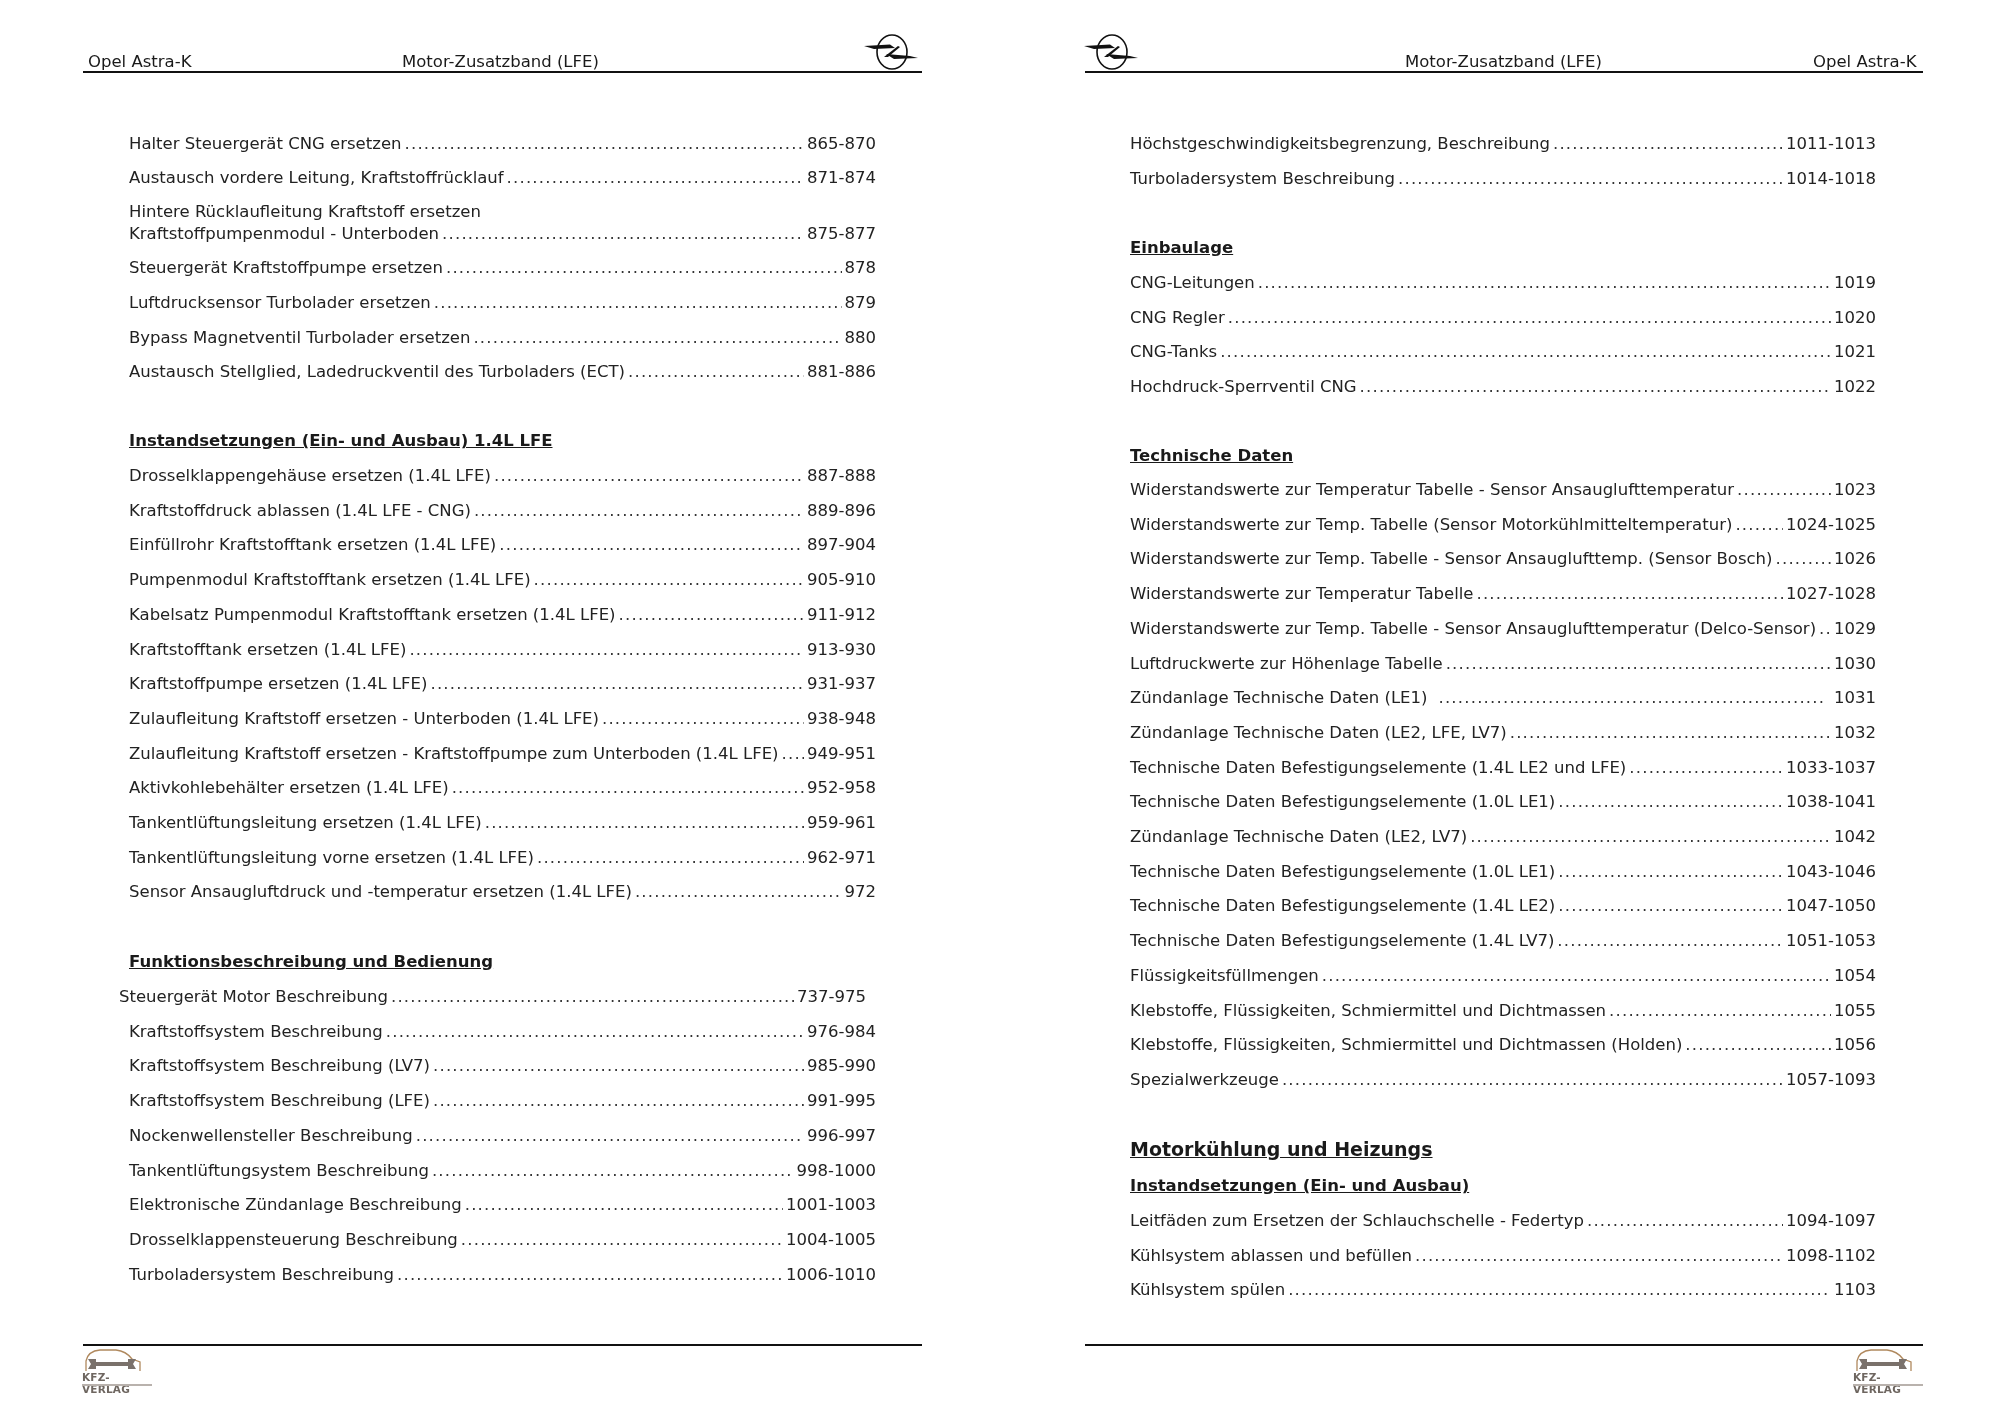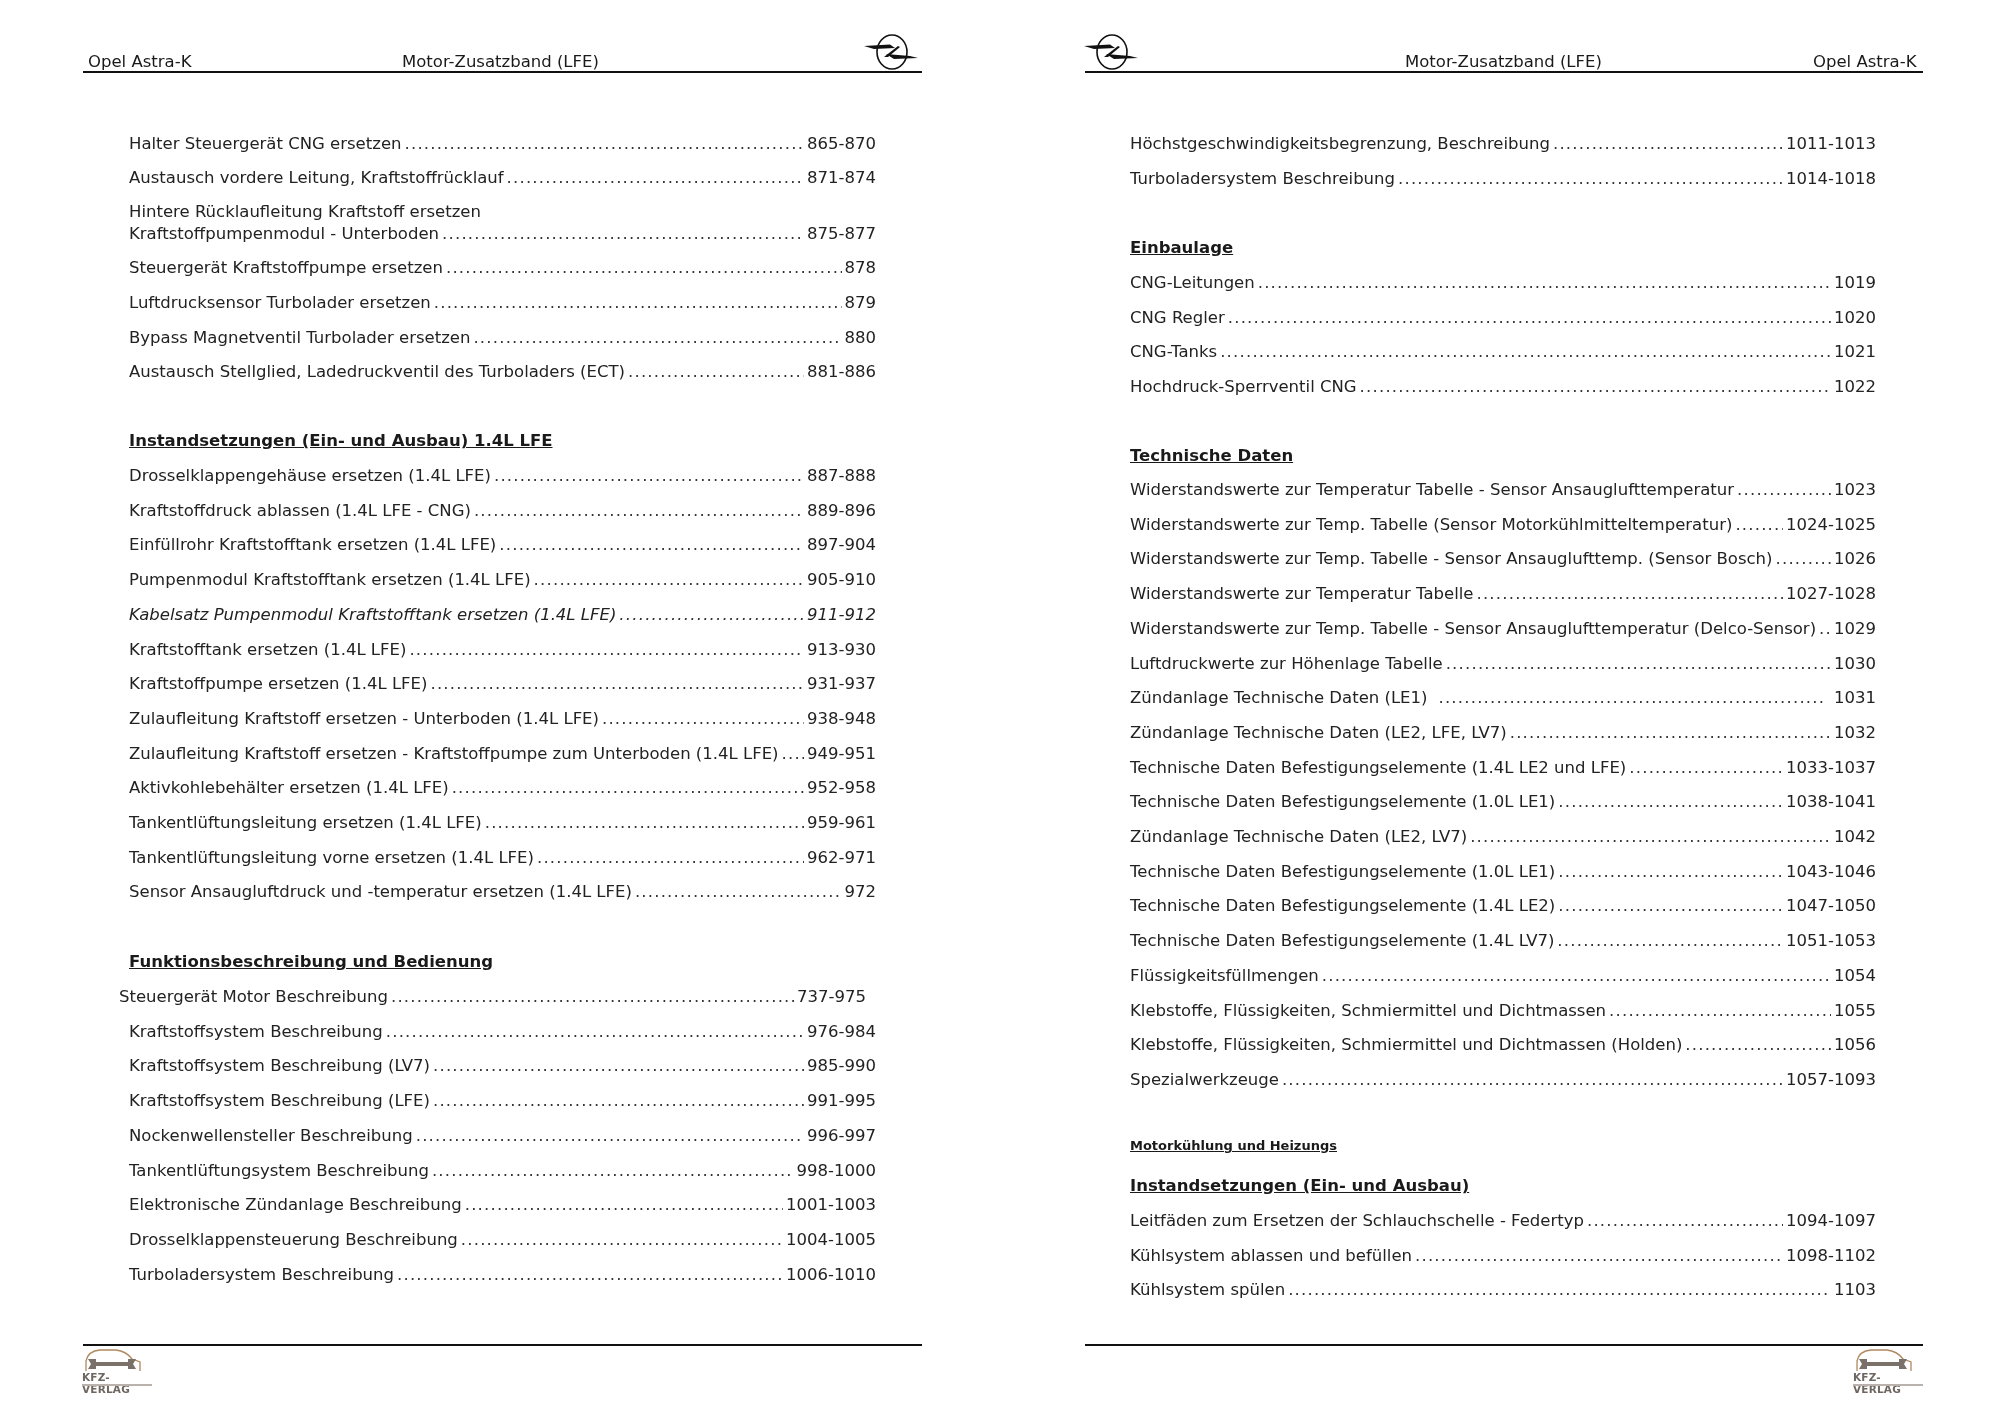--- a/index.html
+++ b/index.html
@@ -16,21 +16,21 @@
   .opel { position:absolute; top:32px; width:58px; height:40px; }
 
   .toc { position:absolute; top:0; }
   .row { position:absolute; display:flex; align-items:baseline; font-size:16.5px; line-height:20px; white-space:nowrap; }
   .row .t { flex:0 0 auto; }
   .row .dots { flex:1 1 auto; overflow:hidden; margin:0 3px; color:#333; letter-spacing:1.2px; }
   .row .dots::before { content:"....................................................................................................................................................................................................................................................................."; }
   .row .pg { flex:0 0 auto; }
   .row.multi .t1 { position:absolute; top:-22px; left:0; }
   .sec { position:absolute; font-weight:bold; text-decoration:underline; font-size:16.5px; white-space:nowrap; color:#1a1a1a; }
-  .sec.big { font-size:13px; }
+  .sec.big { font-size:19px; }
 
   .kfz { position:absolute; top:1347px; width:70px; height:42px; }
   .kfz .name { position:absolute; left:0; top:24px; font-size:10.5px; font-weight:bold; color:#6e6660; letter-spacing:0.2px; font-family:"DejaVu Sans", sans-serif; }
   .kfz .sub { position:absolute; left:0; top:37px; width:70px; height:2px; background:#b9b2ad; }
 </style>
 </head>
 <body>
 
 <div class="page left">
   <span class="hdr-text" style="left:88px;">Opel Astra-K</span>
@@ -94,21 +94,21 @@
       <div class="row" style="left: 129px; width: 747px; top: 535.4px;">
         <span class="t">Einfüllrohr Kraftstofftank ersetzen (1.4L LFE)</span>
         <span class="dots"></span>
         <span class="pg">897-904</span>
       </div>
       <div class="row" style="left: 129px; width: 747px; top: 570.1px;">
         <span class="t">Pumpenmodul Kraftstofftank ersetzen (1.4L LFE)</span>
         <span class="dots"></span>
         <span class="pg">905-910</span>
       </div>
-      <div class="row" style="left: 129px; width: 747px; top: 604.8px; font-style: italic;">
+      <div class="row" style="left: 129px; width: 747px; top: 604.8px;">
         <span class="t">Kabelsatz Pumpenmodul Kraftstofftank ersetzen (1.4L LFE)</span>
         <span class="dots"></span>
         <span class="pg">911-912</span>
       </div>
       <div class="row" style="left: 129px; width: 747px; top: 639.5px;">
         <span class="t">Kraftstofftank ersetzen (1.4L LFE)</span>
         <span class="dots"></span>
         <span class="pg">913-930</span>
       </div>
       <div class="row" style="left: 129px; width: 747px; top: 674.2px;">

